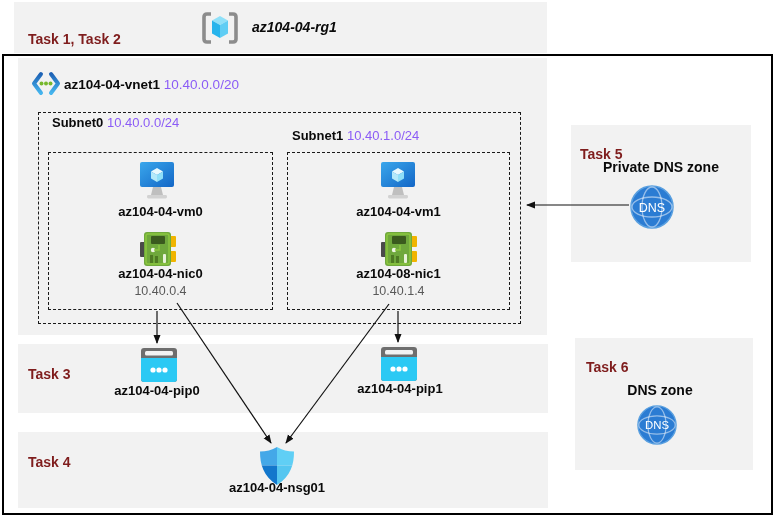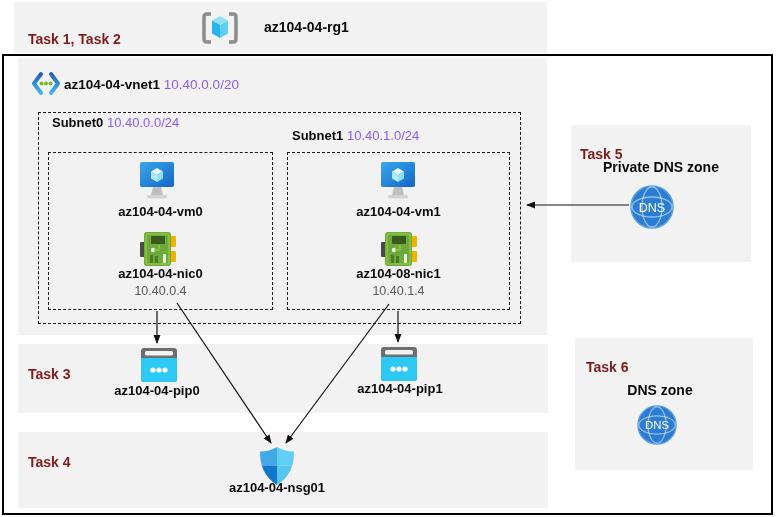--- a/index.html
+++ b/index.html
@@ -33,21 +33,21 @@
 
   <span class="abs" style="left:200px;top:11px;">
     <svg width="40" height="34" viewBox="0 0 40 34">
       <path d="M11,3 H7 Q4,3 4,6 V28 Q4,31 7,31 H11" fill="none" stroke="#8c8c8c" stroke-width="3.6"></path>
       <path d="M29,3 H33 Q36,3 36,6 V28 Q36,31 33,31 H29" fill="none" stroke="#8c8c8c" stroke-width="3.6"></path>
       <polygon points="20,5 28,9.5 20,14 12,9.5" fill="#8fe0f8"></polygon>
       <polygon points="12,9.5 20,14 20,27 12,22.5" fill="#27b4ec"></polygon>
       <polygon points="28,9.5 20,14 20,27 28,22.5" fill="#5fcdf4"></polygon>
     </svg>
   </span>
-  <div class="abs big-label" style="left:264px;top:19px;">az104-04-rg1</div>
+  <div class="abs big-label" style="left:252px;top:19px;font-style:italic;">az104-04-rg1</div>
 
   <div class="frame" style="left:2px;top:54px;width:771px;height:461px;"></div>
 
   <div class="panel" style="left:18px;top:58px;width:529px;height:277px;"></div>
 
   <span class="abs" style="left:31px;top:70px;">
     <svg width="30" height="27" viewBox="0 0 30 27">
       <defs>
         <linearGradient id="vnetg" x1="0" y1="0" x2="0" y2="1">
           <stop offset="0" stop-color="#1e62b5"></stop>

